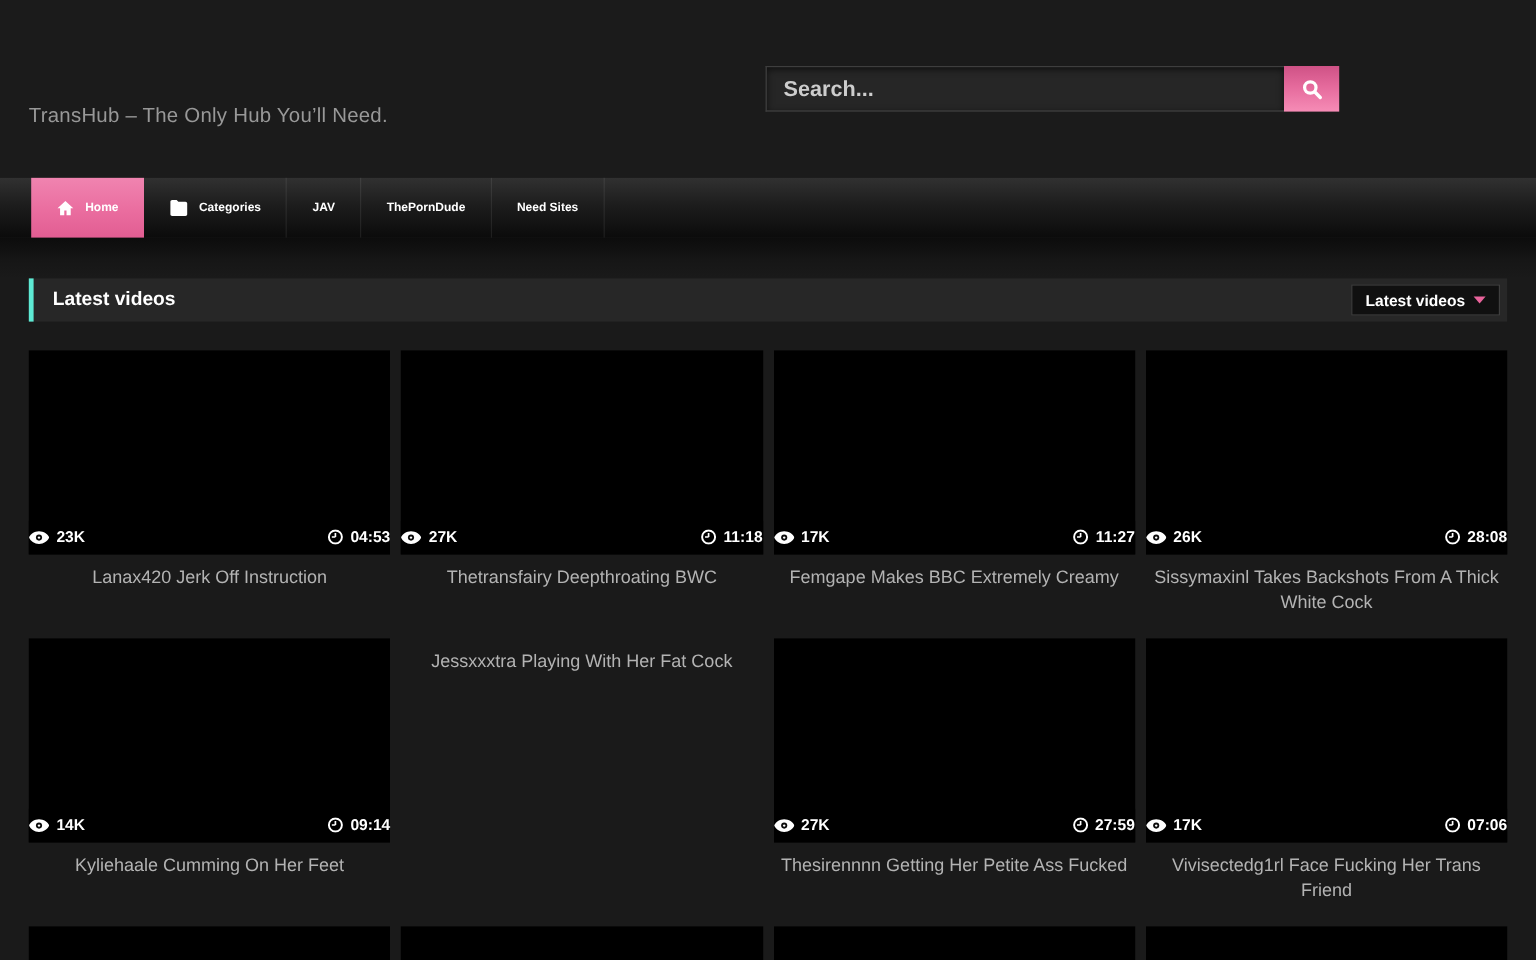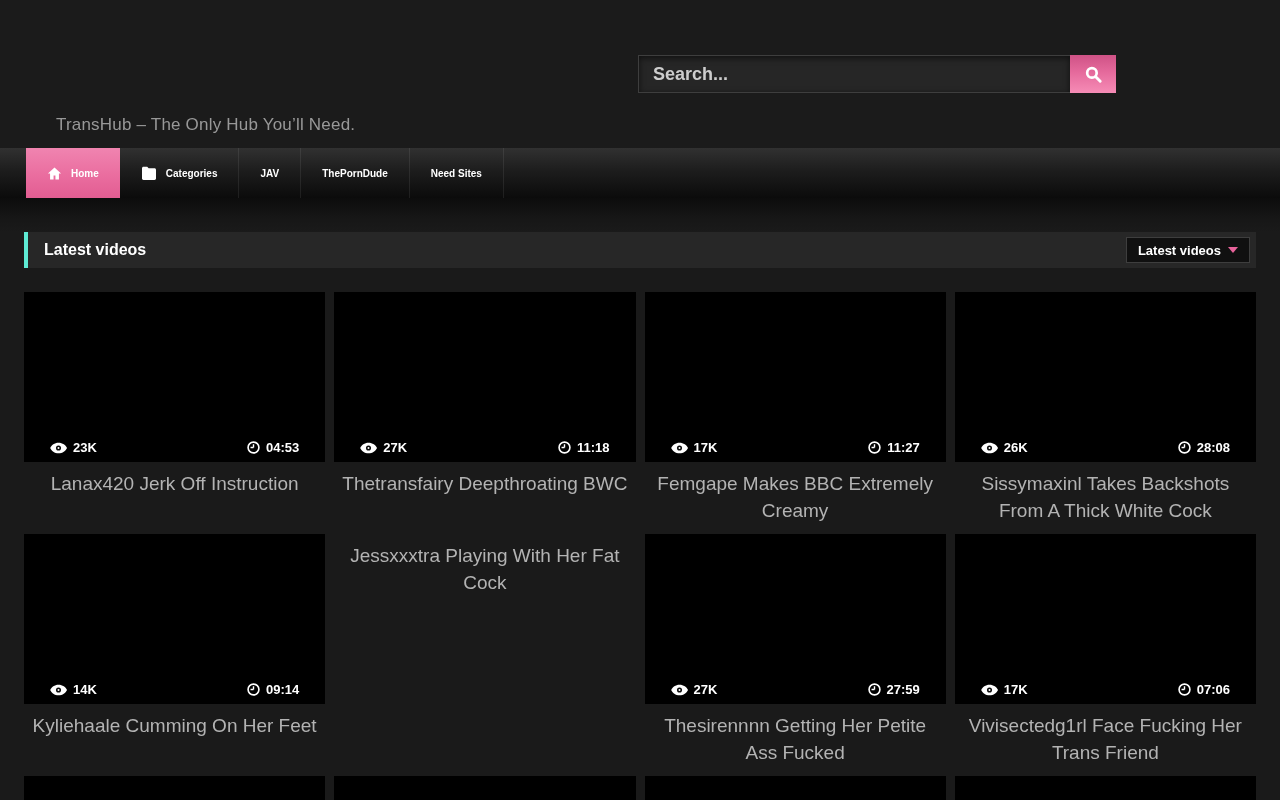--- a/index.html
+++ b/index.html
@@ -16,25 +16,24 @@
   }
   
   .header {
     position: relative;
     height: 148px;
     background: #1b1b1b;
   }
   .tagline {
     position: absolute;
     left: 24px;
-    top: 115px;
+    top: 87px;
     color: #989898;
     font-size: 17px;
     letter-spacing: 0.2px;
-    margin-left: 32px;
   }
   .search {
     position: absolute;
     left: 638px;
     top: 55px;
     display: flex;
     align-items: stretch;
   }
   .search-input {
     box-sizing: border-box;
@@ -147,37 +146,37 @@
     height: 170px;
     background: #000;
     cursor: pointer;
   }
   .meta {
     position: absolute;
     left: 0; right: 0; bottom: 0;
     display: flex;
     justify-content: space-between;
     align-items: center;
-    padding: 6px 26px 7px;
+    padding: 6px 0 7px;
     background: rgba(0,0,0,0.85);
   }
   .meta-group {
     display: flex;
     align-items: center;
     gap: 6px;
     color: #fff;
     font-weight: bold;
     font-size: 13px;
   }
   .caption {
     display: block;
     padding: 9px 6px 0;
     text-align: center;
     color: #b3b3b3;
-    font-size: 19px;
+    font-size: 15px;
     line-height: 1.4;
     text-decoration: none;
     cursor: pointer;
     min-height: 51px;
   }
   svg { display: block; }
 </style>
 </head>
 <body>
 

